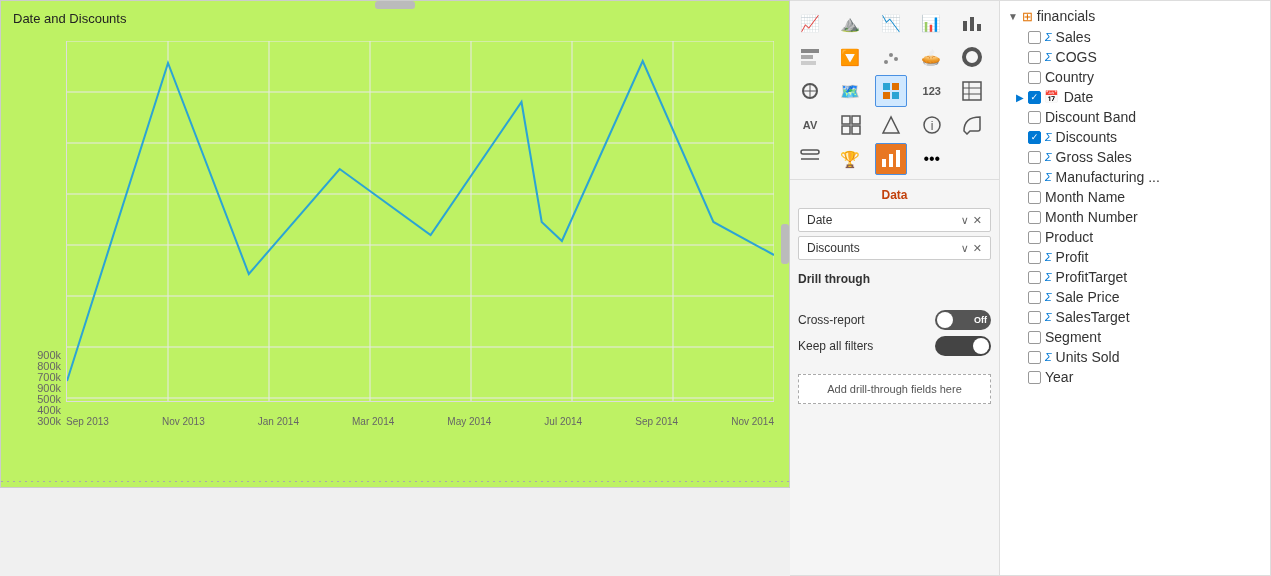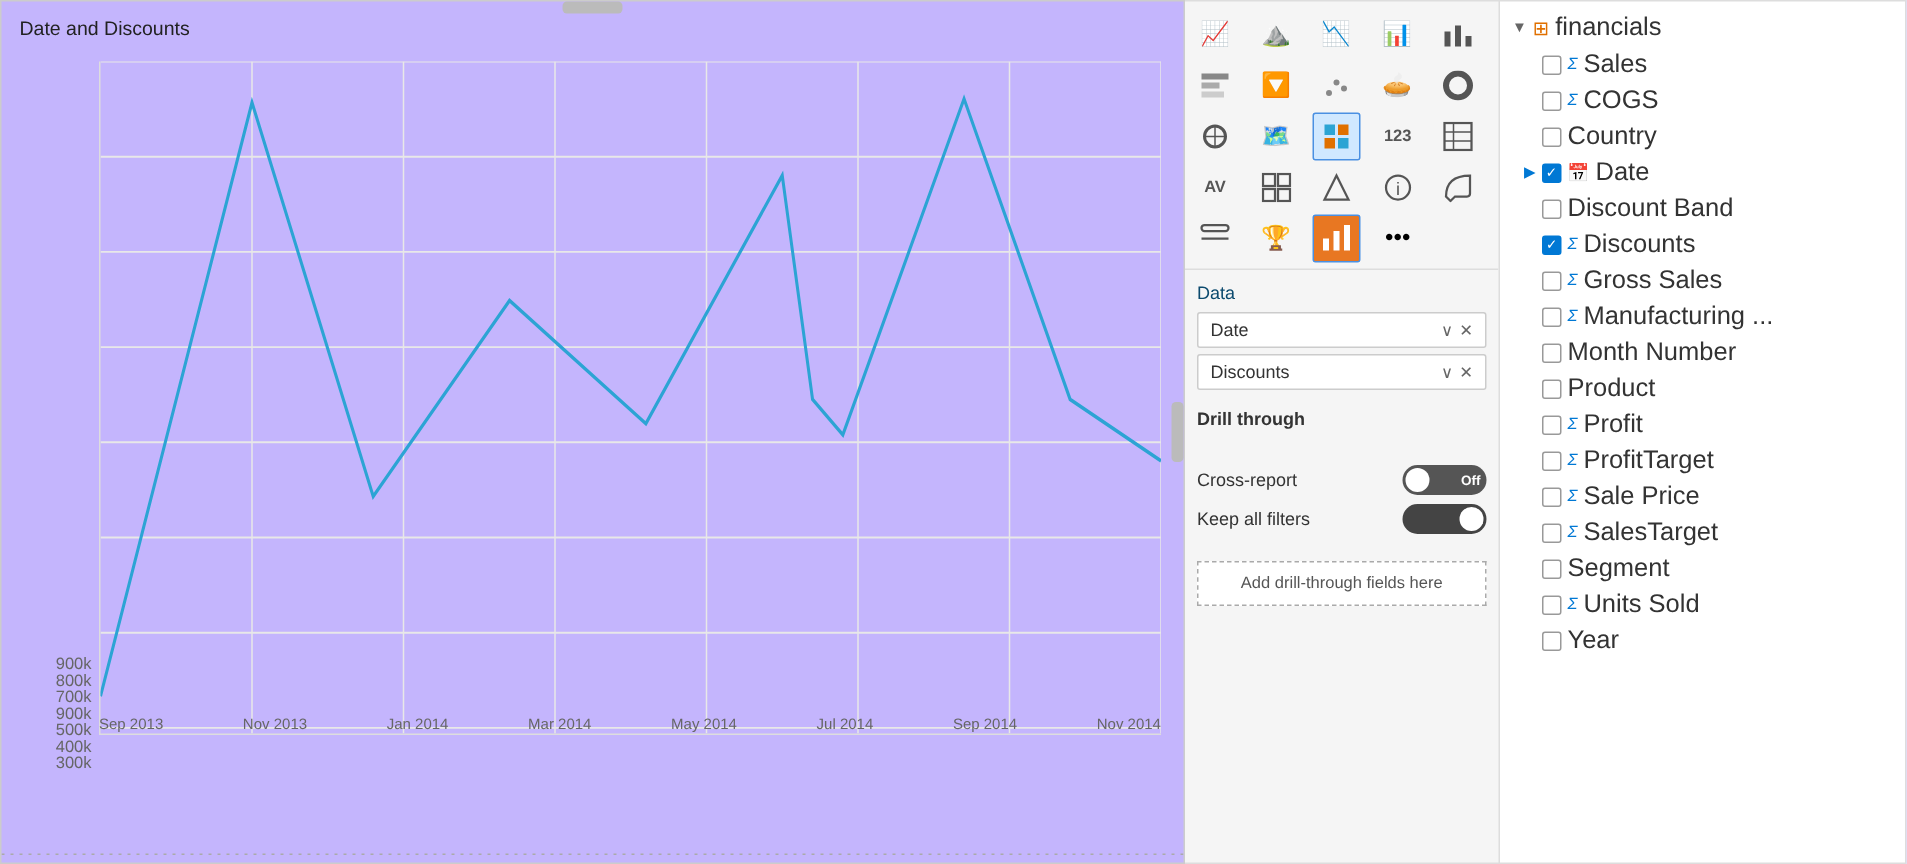--- a/index.html
+++ b/index.html
@@ -1,22 +1,22 @@
 <!DOCTYPE html>
 <html><head>
   <meta charset="utf-8">
   <style>
     * { box-sizing: border-box; margin: 0; padding: 0; }
     body { font-family: 'Segoe UI', Arial, sans-serif; font-size: 12px; background: #f0f0f0; display: flex; width: 1271px; height: 576px; overflow: hidden; }
 
     
     .chart-area {
       width: 790px;
-      height: 576px;
-      background: #c4b5fd;
+      height: 488px;
+      background: #bef264;
       border: 1px solid #ccc;
       position: relative;
       flex-shrink: 0;
     }
     .chart-title {
       position: absolute;
       top: 10px;
       left: 12px;
       font-size: 13px;
       color: #222;
@@ -52,25 +52,25 @@
       top: 10px;
       right: 5px;
       bottom: 25px;
       border-left: 1px solid #ddd;
       border-bottom: 1px solid #ddd;
     }
     .x-axis {
       position: absolute;
       left: 65px;
       right: 5px;
-      bottom: 16px;
+      bottom: 0;
       height: 25px;
       display: flex;
       justify-content: space-between;
-      align-items: flex-start;
+      align-items: flex-end;
       padding-top: 4px;
     }
     .x-label {
       font-size: 10px;
       color: #666;
       text-align: center;
     }
     .bottom-dots {
       position: absolute;
       bottom: 0;
@@ -133,23 +133,24 @@
       border-radius: 2px;
       font-size: 16px;
     }
     .viz-icon.active { background: #d0e8ff; border: 1px solid #4a90e2; }
 
     .data-section {
       padding: 8px 8px 0 8px;
     }
     .section-label {
       font-size: 12px;
-      font-weight: 400;
-      color: #0c4a6e;
+      font-weight: 700;
+      color: #c2410c;
       margin-bottom: 6px;
+      text-align: center;
     }
     .data-pill {
       background: #fff;
       border: 1px solid #ccc;
       border-radius: 2px;
       padding: 4px 8px;
       margin-bottom: 4px;
       display: flex;
       align-items: center;
       justify-content: space-between;
@@ -298,21 +299,21 @@
       color: #e07000;
       font-size: 13px;
       flex-shrink: 0;
     }
     .calendar-icon {
       color: #0078d4;
       font-size: 12px;
       flex-shrink: 0;
     }
     .field-name {
-      font-size: 17px;
+      font-size: 14px;
       color: #333;
       flex: 1;
     }
     .chevron-right {
       font-size: 10px;
       color: #666;
     }
     .chevron-down {
       font-size: 10px;
       color: #666;
@@ -572,20 +573,24 @@
       <span class="sigma-icon">Σ</span>
       <span class="field-name">Gross Sales</span>
     </div>
     <div class="tree-child">
       <div class="checkbox"></div>
       <span class="sigma-icon">Σ</span>
       <span class="field-name">Manufacturing ...</span>
     </div>
     <div class="tree-child">
       <div class="checkbox"></div>
+      <span class="field-name">Month Name</span>
+    </div>
+    <div class="tree-child">
+      <div class="checkbox"></div>
       <span class="field-name">Month Number</span>
     </div>
     <div class="tree-child">
       <div class="checkbox"></div>
       <span class="field-name">Product</span>
     </div>
     <div class="tree-child">
       <div class="checkbox"></div>
       <span class="sigma-icon">Σ</span>
       <span class="field-name">Profit</span>

